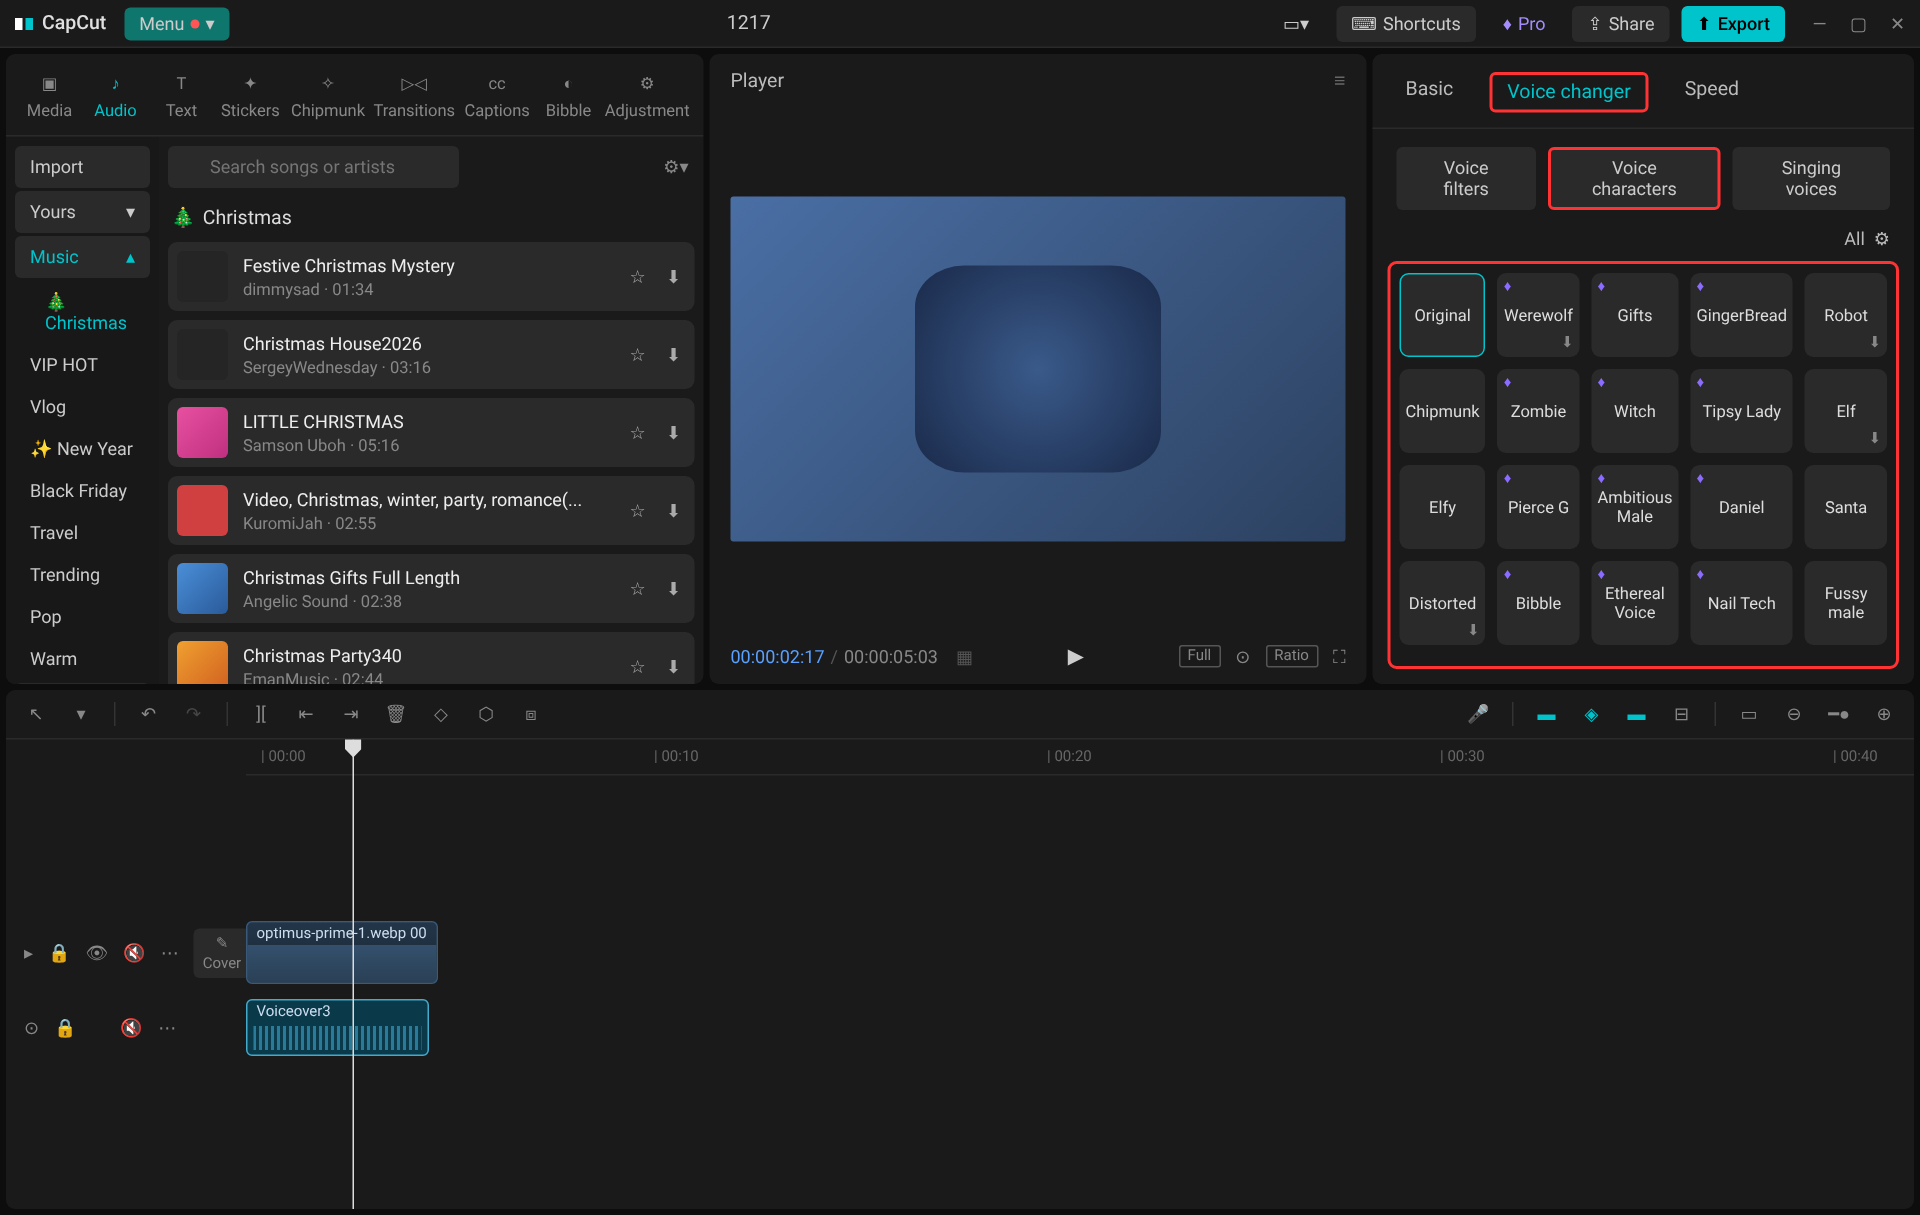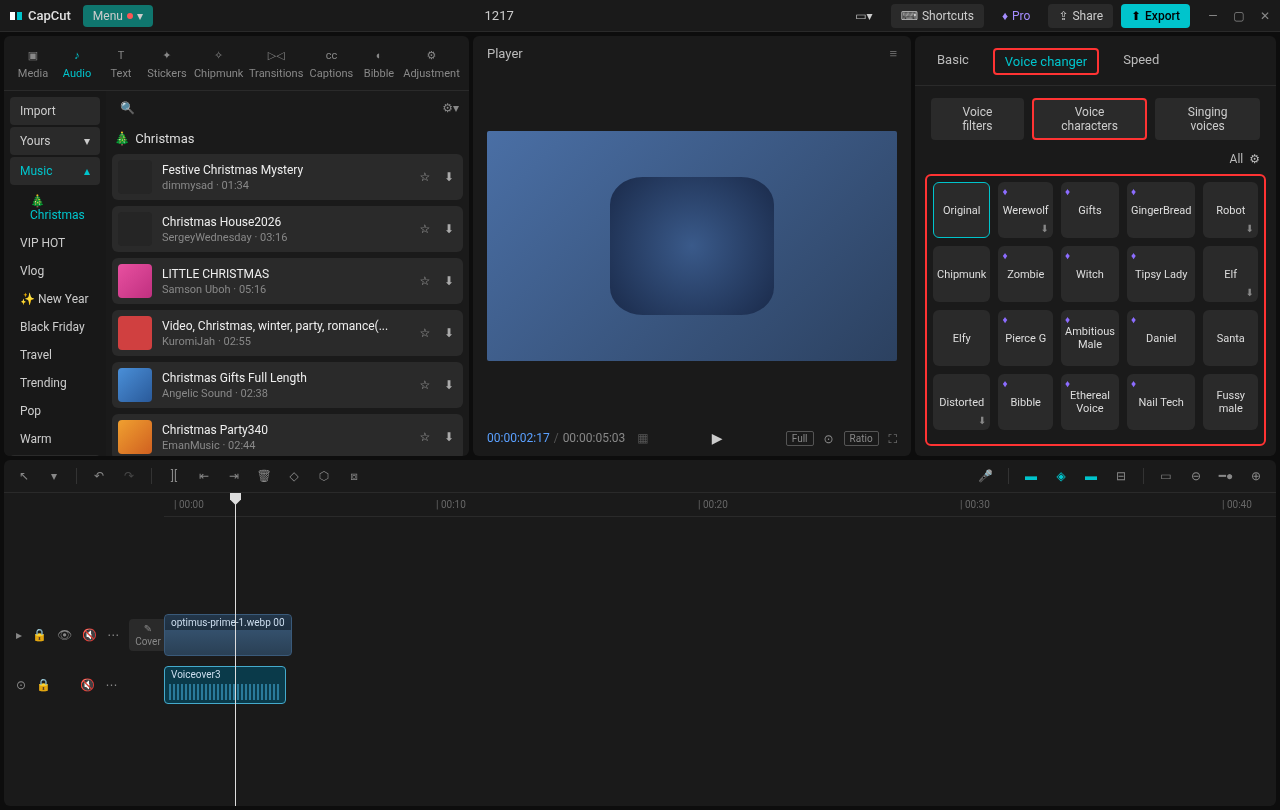--- a/index.html
+++ b/index.html
@@ -196,20 +196,21 @@
             <div class="side-item">Trending</div>
             <div class="side-item">Pop</div>
             <div class="side-item">Warm</div>
           </div>
         <button class="side-btn"></button>
       </div>
       <div class="content-list">
         <div class="search-row">
           <div class="search-wrap">
             <span class="sicon">🔍</span>
+            <input class="search-box" placeholder="Search songs or artists" style="">
           </div>
           <div class="filter-icon">⚙▾</div>
         </div>
         <div class="cat-header">🎄 <span>Christmas</span></div>
         <div id="tracks">
             <div class="track-item">
               <div class="track-thumb thumb-dark"></div>
     <div class="track-info">
                 <div class="track-title">Festive Christmas Mystery</div>
                 <div class="track-meta">dimmysad · 01:34</div>

